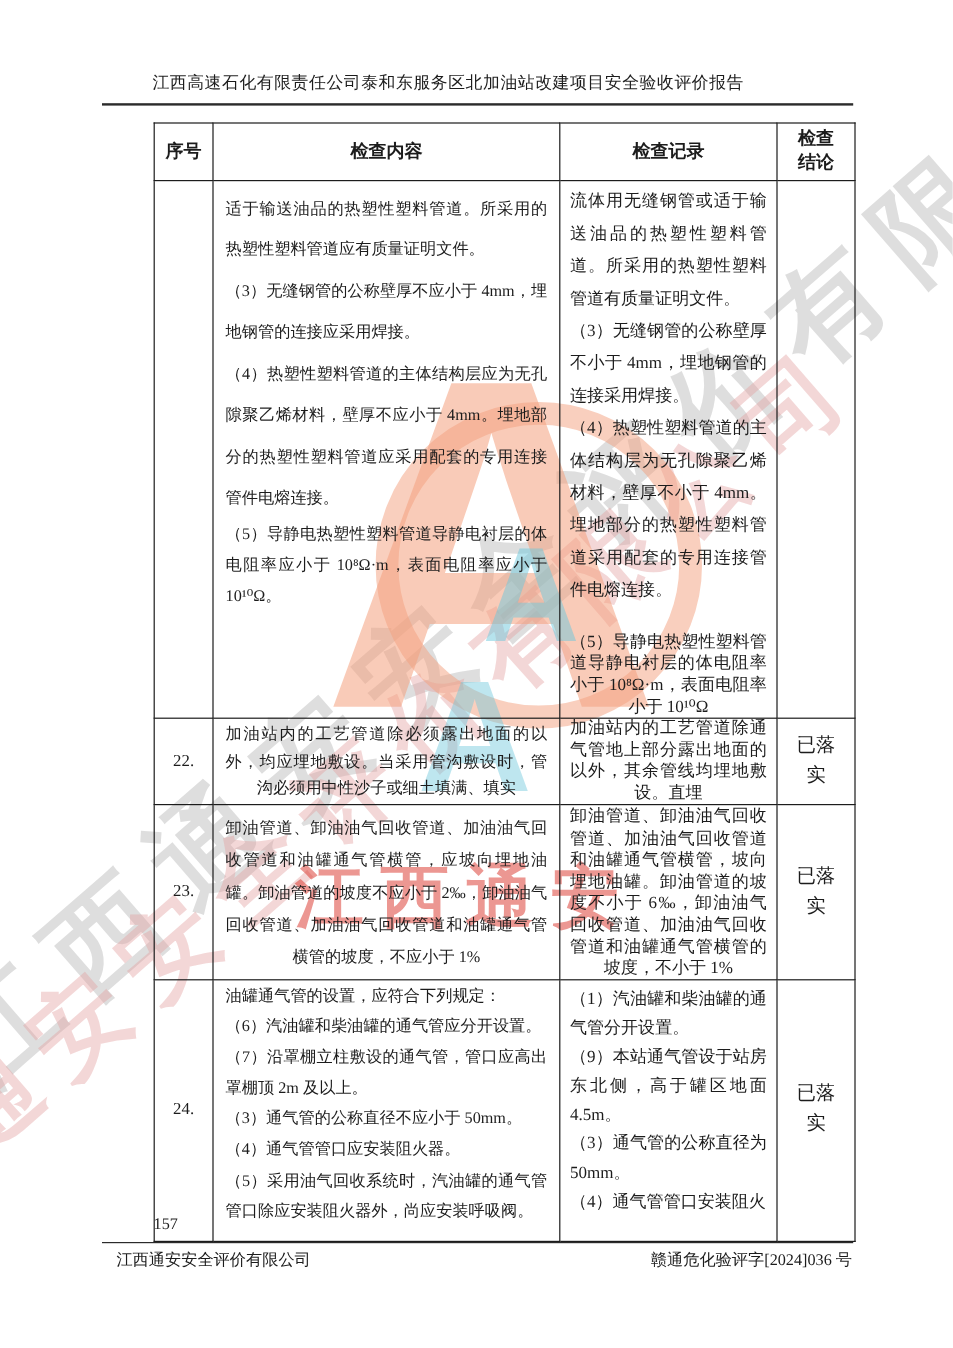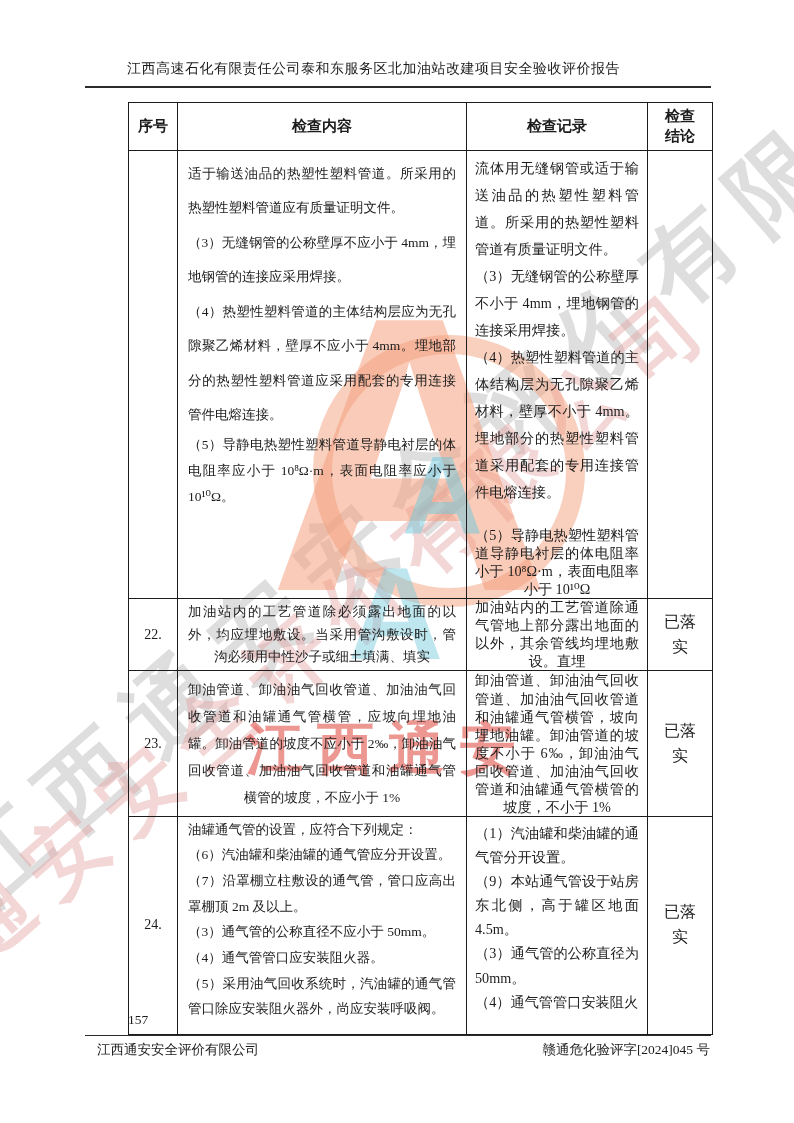--- a/index.html
+++ b/index.html
@@ -159,17 +159,17 @@
             <td class="cell-concl">已落实</td>
           </tr>
         </tbody>
       </table>
     </div>
 
     <div class="page-number">157</div>
     <div class="footer-rule"></div>
     <div class="doc-footer">
       <span>江西通安安全评价有限公司</span>
-      <span>赣通危化验评字[2024]045 号</span>
+      <span>赣通危化验评字[2024]036 号</span>
     </div>
 
   </div>
 </div>
 
 </body></html>

